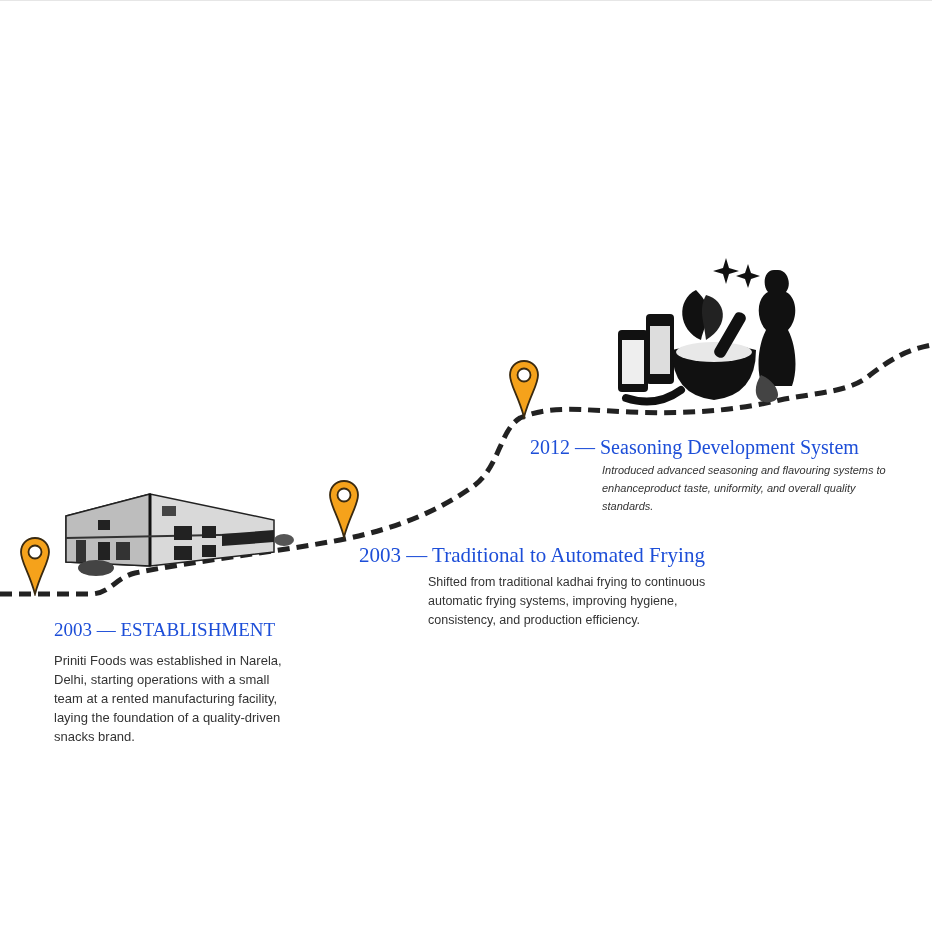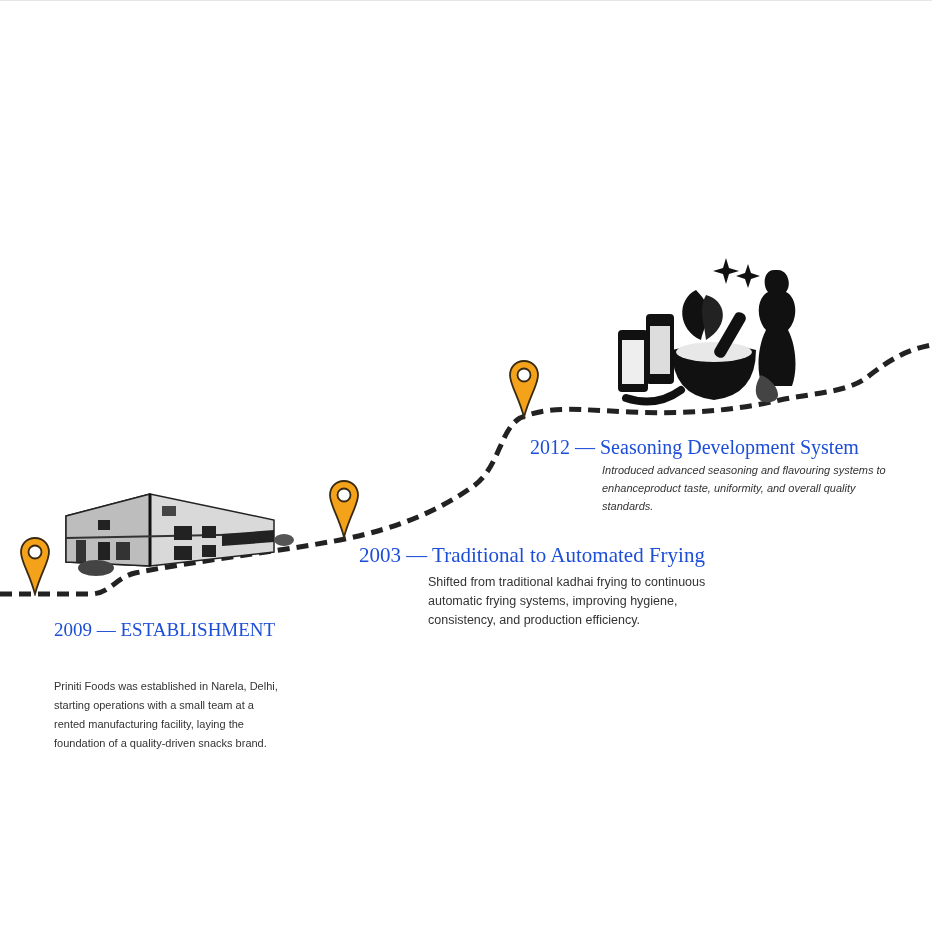--- a/index.html
+++ b/index.html
@@ -62,20 +62,20 @@
 </svg>
 <svg class="pin" style="left:328px;top:478px;" width="32" height="62" viewBox="0 0 32 60">
   <path d="M16,2 C7,2 2,9 2,16 C2,26 10,36 16,58 C22,36 30,26 30,16 C30,9 25,2 16,2 z" fill="#f5a21b" stroke="#3a2a10" stroke-width="1.8"></path>
   <circle cx="16" cy="16" r="6.5" fill="#fff" stroke="#3a2a10" stroke-width="1.8"></circle>
 </svg>
 <svg class="pin" style="left:508px;top:358px;" width="32" height="62" viewBox="0 0 32 60">
   <path d="M16,2 C7,2 2,9 2,16 C2,26 10,36 16,58 C22,36 30,26 30,16 C30,9 25,2 16,2 z" fill="#f5a21b" stroke="#3a2a10" stroke-width="1.8"></path>
   <circle cx="16" cy="16" r="6.5" fill="#fff" stroke="#3a2a10" stroke-width="1.8"></circle>
 </svg>
 
-<div class="title" style="left:54px;top:619px;font-size:19px;">2009 — ESTABLISHMENT</div>
-<div class="desc" style="left:54px;top:677px;width:230px;font-size:11px;">Priniti Foods was established in Narela, Delhi, starting operations with a small team at a rented manufacturing facility, laying the foundation of a quality-driven snacks brand.</div>
+<div class="title" style="left:54px;top:619px;font-size:19px;">2003 — ESTABLISHMENT</div>
+<div class="desc" style="left:54px;top:651px;width:230px;font-size:13px;">Priniti Foods was established in Narela, Delhi, starting operations with a small team at a rented manufacturing facility, laying the foundation of a quality-driven snacks brand.</div>
 
 <div class="title" style="left:359px;top:543px;font-size:21px;">2003 — Traditional to Automated Frying</div>
 <div class="desc" style="left:428px;top:573px;width:290px;font-size:12.5px;">Shifted from traditional kadhai frying to continuous automatic frying systems, improving hygiene, consistency, and production efficiency.</div>
 
 <div class="title" style="left:530px;top:436px;font-size:20px;">2012 — Seasoning Development System</div>
 <div class="desc" style="left:602px;top:461px;width:290px;font-size:11px;line-height:18px;font-style:italic;">Introduced advanced seasoning and flavouring systems to enhanceproduct taste, uniformity, and overall quality standards.</div>
 
 </body></html>

